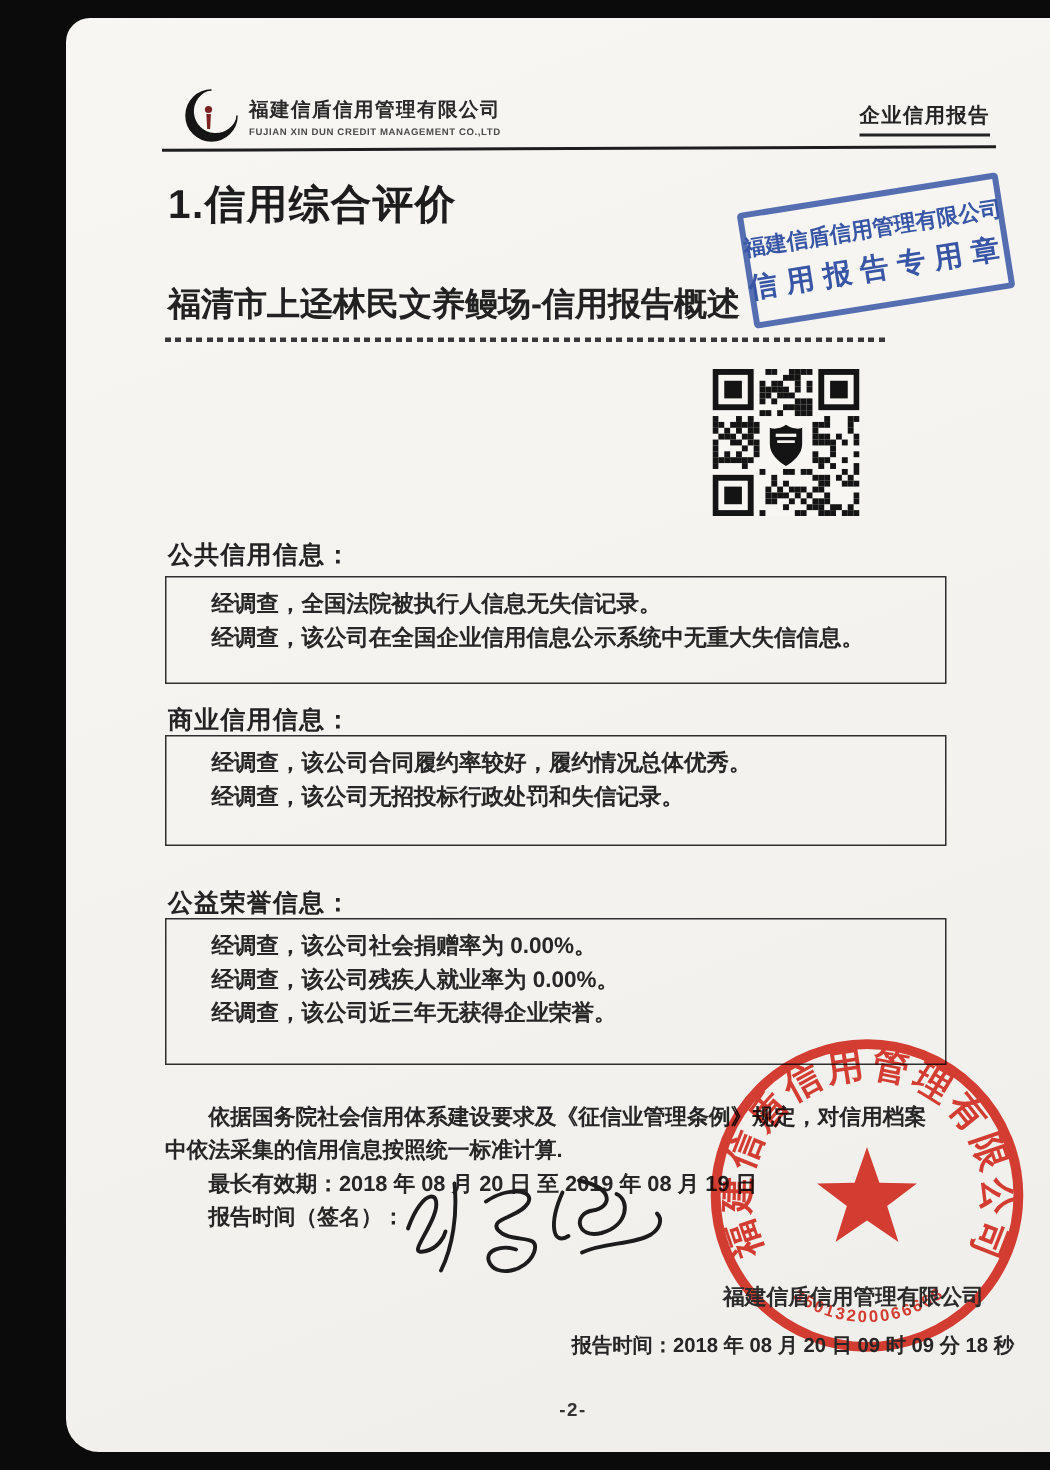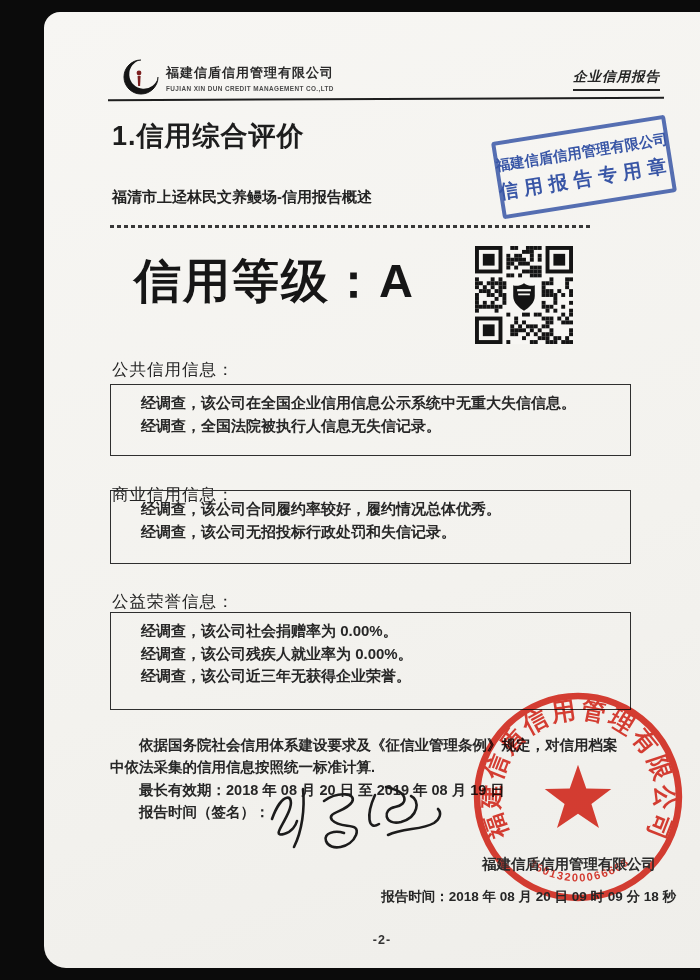--- a/index.html
+++ b/index.html
@@ -19,54 +19,54 @@
   }
   .abs { position:absolute; }
 
   
   .logo { left:76px; top:46px; width:40px; height:40px; }
   .co-block { left:122px; top:52px; }
   .co-cn { font-size:13px; font-weight:700; letter-spacing:1px; color:#2a2a2a; }
   .co-en { font-size:6.4px; font-weight:700; letter-spacing:.4px; color:#4a4a4a; margin-top:3px; }
   .report-type {
     right:60px; top:56px; font-size:13.5px; font-weight:700; color:#242424;
-    border-bottom:2px solid #242424; padding-bottom:3px; letter-spacing:1px;font-style:italic;
+    border-bottom:2px solid #242424; padding-bottom:3px; letter-spacing:1px;
   }
   .header-rule { left:64px; top:86px; width:556px; height:2.4px; background:#1e1e1e; transform:rotate(-.25deg); }
 
   
   .doc-title { left:68px; top:106px; font-size:27px; font-weight:800; color:#1d1d1d; letter-spacing:1px; }
   .blue-stamp {
     left:452px; top:116px; width:176px; height:78px;
     border:4px solid rgba(43,75,161,.85); border-radius:3px;
     transform:rotate(-9deg); color:#2b4ba1; opacity:.93;
     display:flex; flex-direction:column; justify-content:center; align-items:center;
     padding:2px 4px; background:rgba(250,250,252,.08);
   }
   .blue-stamp .l1 { font-size:14.5px; font-weight:800; letter-spacing:0; white-space:nowrap; }
   .blue-stamp .l2 { font-size:19px; font-weight:800; letter-spacing:6px; margin-top:4px; white-space:nowrap; }
-  .subtitle { left:68px; top:176px; font-size:15px; font-weight:800; color:#222; }
+  .subtitle { left:68px; top:176px; font-size:22px; font-weight:800; color:#222; }
   .dash-rule {
     left:66px; top:213px; width:482px; height:3px;
     background:repeating-linear-gradient(90deg,#383838 0 4px,transparent 4px 7px);
   }
 
   
   .rating { left:90px; top:238px; font-size:47px; font-weight:800; color:#161616; letter-spacing:2px; }
   .qr { left:431px; top:234px; width:98px; height:98px; }
 
   
-  .sec-label { left:68px; font-size:16.5px; font-weight:400; color:#232323; letter-spacing:1px; }
+  .sec-label { left:68px; font-size:16.5px; font-weight:700; color:#232323; letter-spacing:1px; }
   .sec-box {
     left:66px; width:521px; border:1.6px solid #2f2f2f;
     padding:7px 12px 10px 30px; background:transparent;
   }
   .sec-box .line { font-size:15px; font-weight:700; color:#272727; line-height:1.5; white-space:nowrap; }
   #label-0 { top:347px; } #box-0 { top:372px; height:72px; }
-  #label-1 { top:472px; } #box-1 { top:478px; height:74px; }
+  #label-1 { top:457px; } #box-1 { top:478px; height:74px; }
   #label-2 { top:579px; } #box-2 { top:600px; height:98px; }
 
   
   .footer-block { left:66px; top:722px; width:517px; font-size:14.5px; font-weight:700; color:#262626; line-height:1.55; }
   .statement { text-indent:2em; }
   .validity, .sign-label { padding-left:2em; white-space:nowrap; }
   .signature { left:218px; top:763px; width:195px; height:100px; }
   .red-seal { left:423px; top:674px; width:222px; height:222px; mix-blend-mode:multiply; opacity:.92; }
   .issuer { left:438px; top:843px; font-size:14.5px; font-weight:700; color:#2b2b2b; white-space:nowrap; }
   .report-time { left:330px; top:876px; width:302px; text-align:right; font-size:13.5px; font-weight:700; color:#262626; white-space:nowrap; }
@@ -92,21 +92,20 @@
     <div class="abs header-rule"></div>
 
     <div class="abs doc-title">1.信用综合评价</div>
     <div class="abs blue-stamp">
       <div class="l1">福建信盾信用管理有限公司</div>
       <div class="l2">信用报告专用章</div>
     </div>
     <div class="abs subtitle">福清市上迳林民文养鳗场-信用报告概述</div>
     <div class="abs dash-rule"></div>
 
-    <div class="abs rating">信用等级：A</div>
     <div class="abs qr">
       <svg id="qr-svg" viewBox="0 0 100 100" width="98" height="98">
           <rect x="0" y="0" width="100" height="100" fill="#f7f6f3"></rect>
           <rect x="36" y="0" width="4" height="4" fill="#141414"></rect>
           <rect x="40" y="0" width="4" height="4" fill="#141414"></rect>
           <rect x="52" y="0" width="4" height="4" fill="#141414"></rect>
           <rect x="56" y="0" width="4" height="4" fill="#141414"></rect>
           <rect x="60" y="0" width="4" height="4" fill="#141414"></rect>
           <rect x="64" y="0" width="4" height="4" fill="#141414"></rect>
           <rect x="48" y="4" width="4" height="4" fill="#141414"></rect>
@@ -288,22 +287,22 @@
           <g transform="translate(50,50)">
             <path d="M0,-12 C4,-9 9,-9 11,-10 L11,1 C11,8 5,13 0,16 C-5,13 -11,8 -11,1 L-11,-10 C-9,-9 -4,-9 0,-12 Z" fill="#141414"></path>
             <rect x="-7" y="-6" width="14" height="2.2" fill="#f7f6f3"></rect>
             <rect x="-6" y="-1.5" width="12" height="1.8" fill="#f7f6f3"></rect>
           </g>
         </svg>
     </div>
 
     <div class="abs sec-label" id="label-0">公共信用信息：</div>
     <div class="abs sec-box" id="box-0">
+      <div class="line">经调查，全国法院被执行人信息无失信记录。</div>
       <div class="line">经调查，该公司在全国企业信用信息公示系统中无重大失信信息。</div>
-      <div class="line">经调查，全国法院被执行人信息无失信记录。</div>
     </div>
 
     <div class="abs sec-label" id="label-1">商业信用信息：</div>
     <div class="abs sec-box" id="box-1">
       <div class="line">经调查，该公司合同履约率较好，履约情况总体优秀。</div>
       <div class="line">经调查，该公司无招投标行政处罚和失信记录。</div>
     </div>
 
     <div class="abs sec-label" id="label-2">公益荣誉信息：</div>
     <div class="abs sec-box" id="box-2">

